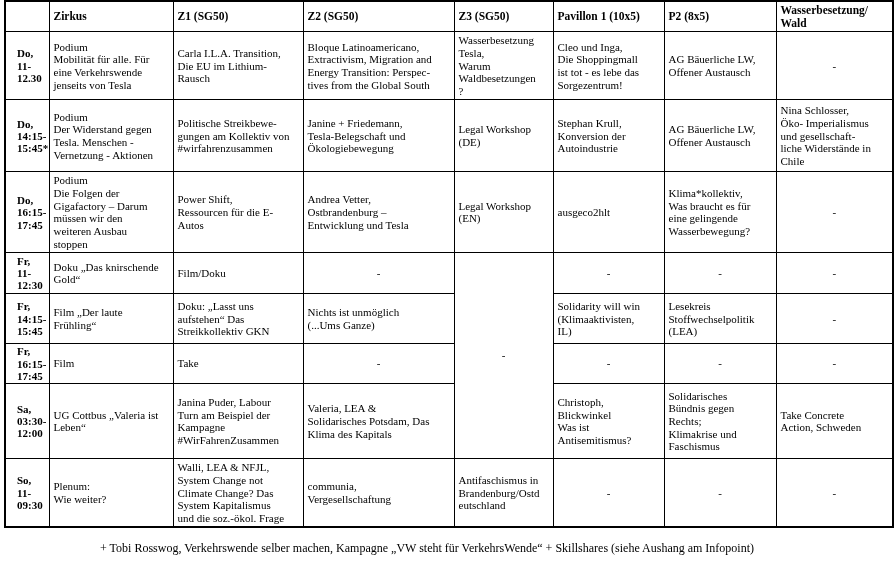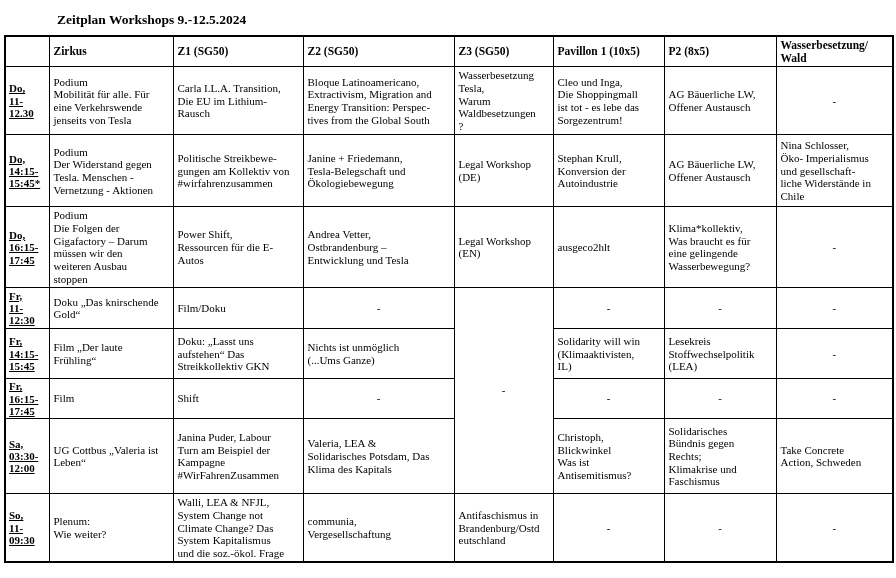--- a/index.html
+++ b/index.html
@@ -41,22 +41,21 @@
     font-weight: normal;
   }
   th {
     font-size: 11.5px;
     font-weight: bold;
     line-height: 1.1;
   }
   td.time {
     font-weight: bold;
     line-height: 1.12;
-    padding: 1px 3px;
-    text-decoration: underline;
+    padding: 1px 11px;
   }
   td.dash {
     text-align: center;
   }
   tr.hr  { height: 27px; }
   tr.r0  { height: 68px; }
   tr.r1  { height: 72px; }
   tr.r2  { height: 77px; }
   tr.r3  { height: 41px; }
   tr.r4  { height: 50px; }
@@ -67,21 +66,20 @@
     font-size: 12px;
     margin: 0;
     padding: 13px 0 0 100px;
   }
 </style>
 </head>
 <body>
 
 <div class="page">
 
-  <div class="doc-title">Zeitplan Workshops 9.-12.5.2024</div>
 
   <table class="schedule">
     <colgroup>
       <col style="width:44px">
         <col style="width:124px">
         <col style="width:130px">
         <col style="width:151px">
       <col style="width:99px">
         <col style="width:111px">
         <col style="width:112px">
@@ -215,21 +213,21 @@
 Stoffwechselpolitik
 (LEA)</td>
       <td class="dash">-</td>
     </tr>
 
     <tr class="r5">
       <td class="time">Fr,
 16:15-
 17:45</td>
       <td>Film</td>
-      <td>Shift</td>
+      <td>Take</td>
       <td class="dash">-</td>
       <td class="dash">-</td>
       <td class="dash">-</td>
       <td class="dash">-</td>
     </tr>
 
     <tr class="r6">
       <td class="time">Sa,
 03:30-
 12:00</td>

